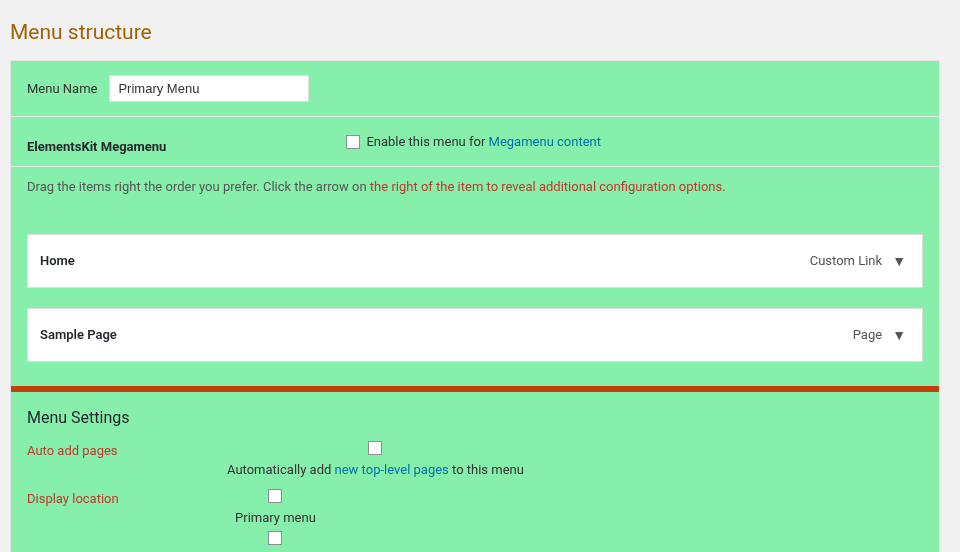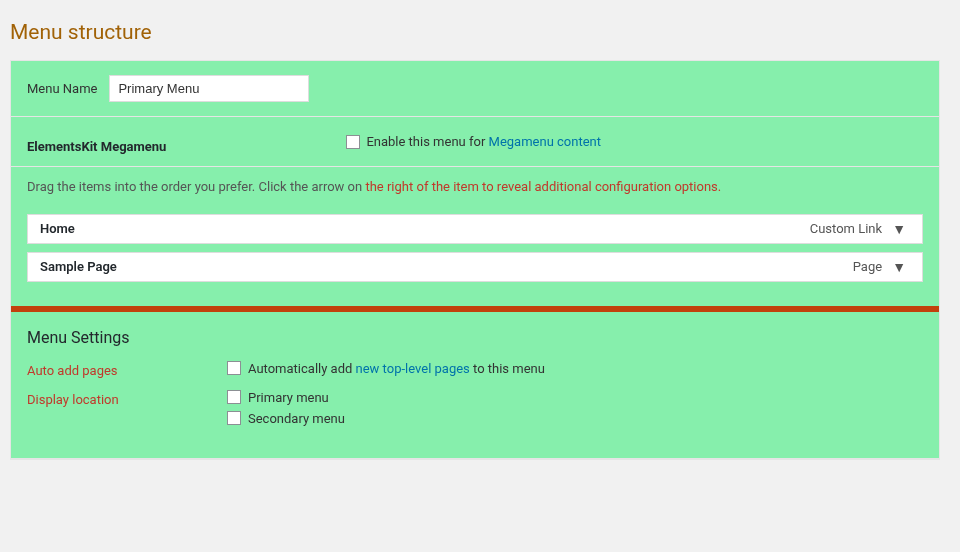--- a/index.html
+++ b/index.html
@@ -93,22 +93,23 @@
     }
     .menu-items-list {
       padding: 0 16px 16px;
     }
     .menu-item-row {
       border: 1px solid #ddd;
       margin-bottom: 8px;
       display: flex;
       align-items: center;
       justify-content: space-between;
-      padding: 4px 12px;
-      background: #fff;
+      padding: 16px 12px;
+      background: #fff;
+      margin-top: 20px;
     }
     .menu-item-name {
       font-size: 13px;
       font-weight: 600;
       color: #23282d;
     }
     .menu-item-right {
       display: flex;
       align-items: center;
       gap: 6px;
@@ -149,20 +150,21 @@
     }
     .settings-row-content {
       display: flex;
       flex-direction: column;
       gap: 6px;
     }
     .settings-checkbox-row {
       display: flex;
       align-items: center;
       gap: 7px;
+      flex-direction: column;
     }
     .settings-checkbox {
       width: 14px;
       height: 14px;
       border: 1px solid #8c8f94;
       background: #fff;
       appearance: none;
       -webkit-appearance: none;
       cursor: pointer;
       flex-shrink: 0;
@@ -207,21 +209,21 @@
       <div class="megamenu-enable">
         <input type="checkbox" class="megamenu-checkbox" style="">
         <span class="megamenu-enable-label">
           <span>Enable this menu for </span><span class="highlight">Megamenu content</span>
         </span>
       </div>
     </div>
 
     
     <div class="drag-instruction">
-      <span>Drag the items into the order you prefer. Click the arrow on </span><span class="colored">the right of the item to reveal additional configuration options.</span>
+      <span>Drag the items right the order you prefer. Click the arrow on </span><span class="colored">the right of the item to reveal additional configuration options.</span>
     </div>
 
     
     <div class="menu-items-list">
       <div class="menu-item-row">
         <span class="menu-item-name">Home</span>
         <div class="menu-item-right">
           <span class="menu-item-type">Custom Link</span>
           <button class="chevron-btn">▼</button>
         </div>

